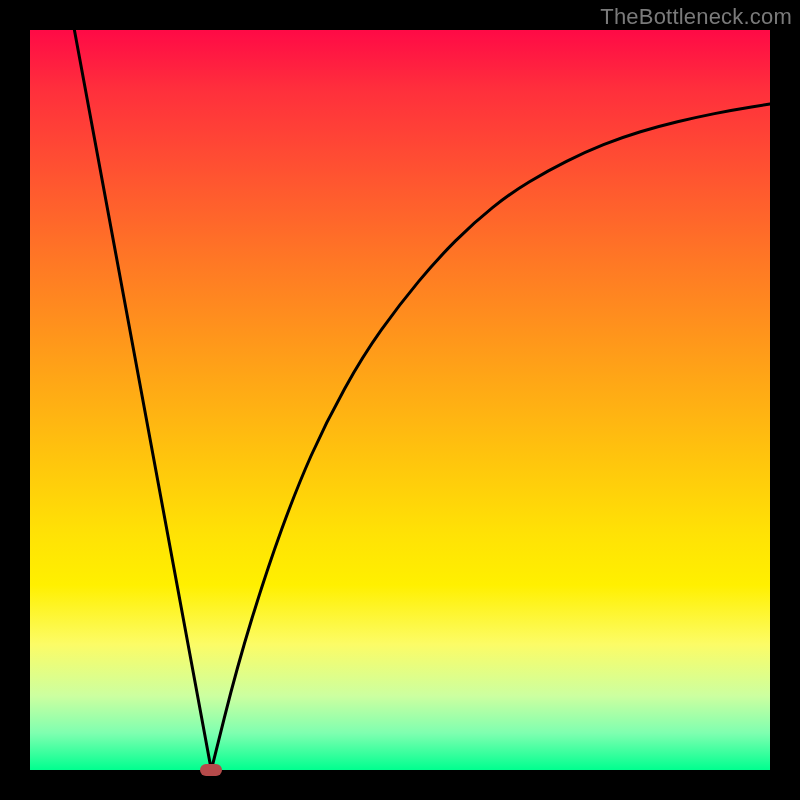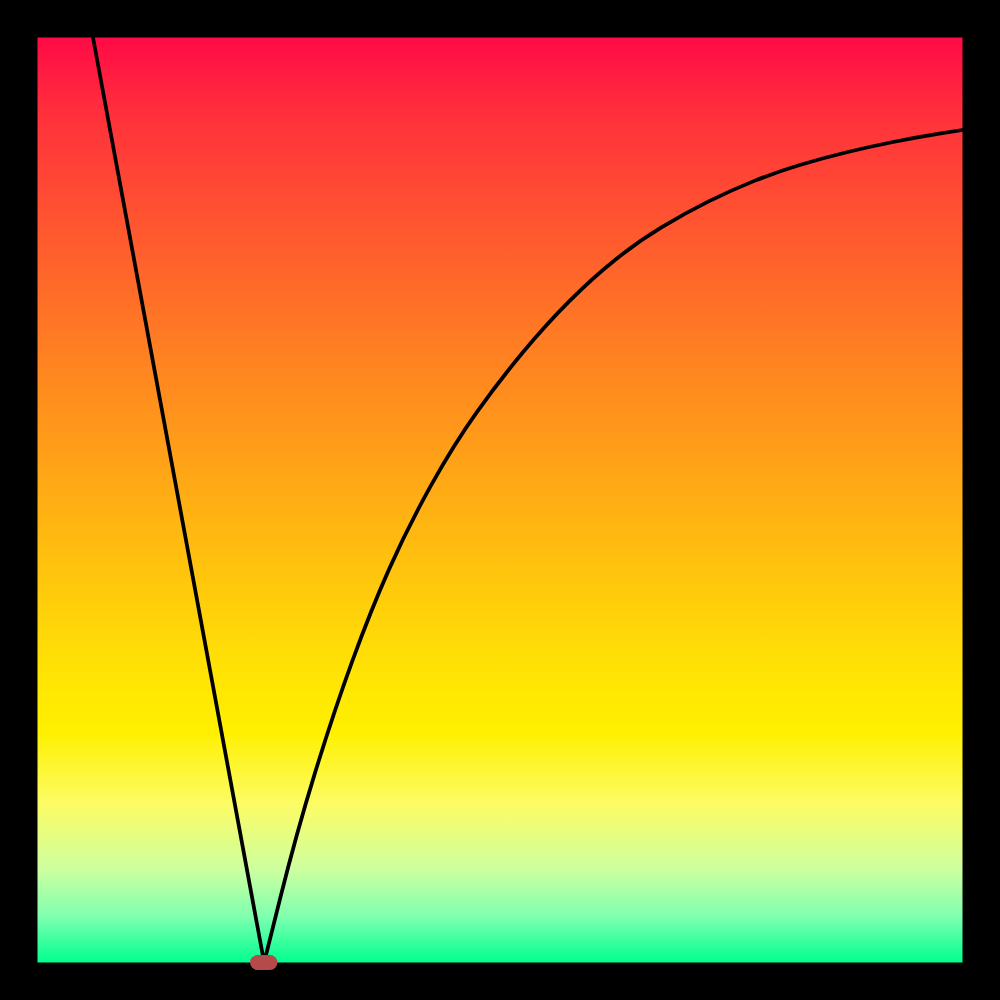--- a/index.html
+++ b/index.html
@@ -64,20 +64,21 @@
     transform: translate(-50%, -50%);
   }
 </style>
 </head>
 <body>
 
 <div class="frame">
 
   <div class="plot-area"></div>
 
+  <div class="watermark">TheBottleneck.com</div>
 
   <svg class="curve-svg" viewBox="0 0 740 740" preserveAspectRatio="none">
     <path fill="none" stroke="#000" stroke-width="3" stroke-linejoin="round" stroke-linecap="round" d="M 44.4 0 L 181.29999999999998 740 Q 181.29999999999998 740 194.25 688.2 Q 207.20000000000002 636.4 222 588.3 Q 236.8 540.2 251.6 499.5 Q 266.4 458.8 281.2 425.5 Q 296 392.20000000000005 314.5 358.9 Q 333 325.59999999999997 351.5 299.7 Q 370 273.8 388.5 251.60000000000002 Q 407.00000000000006 229.40000000000003 425.5 210.9 Q 444 192.39999999999998 462.5 177.59999999999997 Q 481 162.79999999999995 499.5 151.69999999999993 Q 518 140.5999999999999 536.5 131.34999999999997 Q 555 122.10000000000002 573.5 114.70000000000005 Q 592 107.30000000000007 610.5 101.75000000000006 Q 629 96.20000000000005 647.5 91.76000000000005 Q 666 87.32000000000005 684.5 83.62 Q 703 79.91999999999996 721.5 76.95999999999998 L 740 74"></path>
   </svg>
 
   <div class="marker" style="left:211.29999999999998px;top:770px;background:#b54a4a;"></div>
 
 </div>
 
 </body></html>

